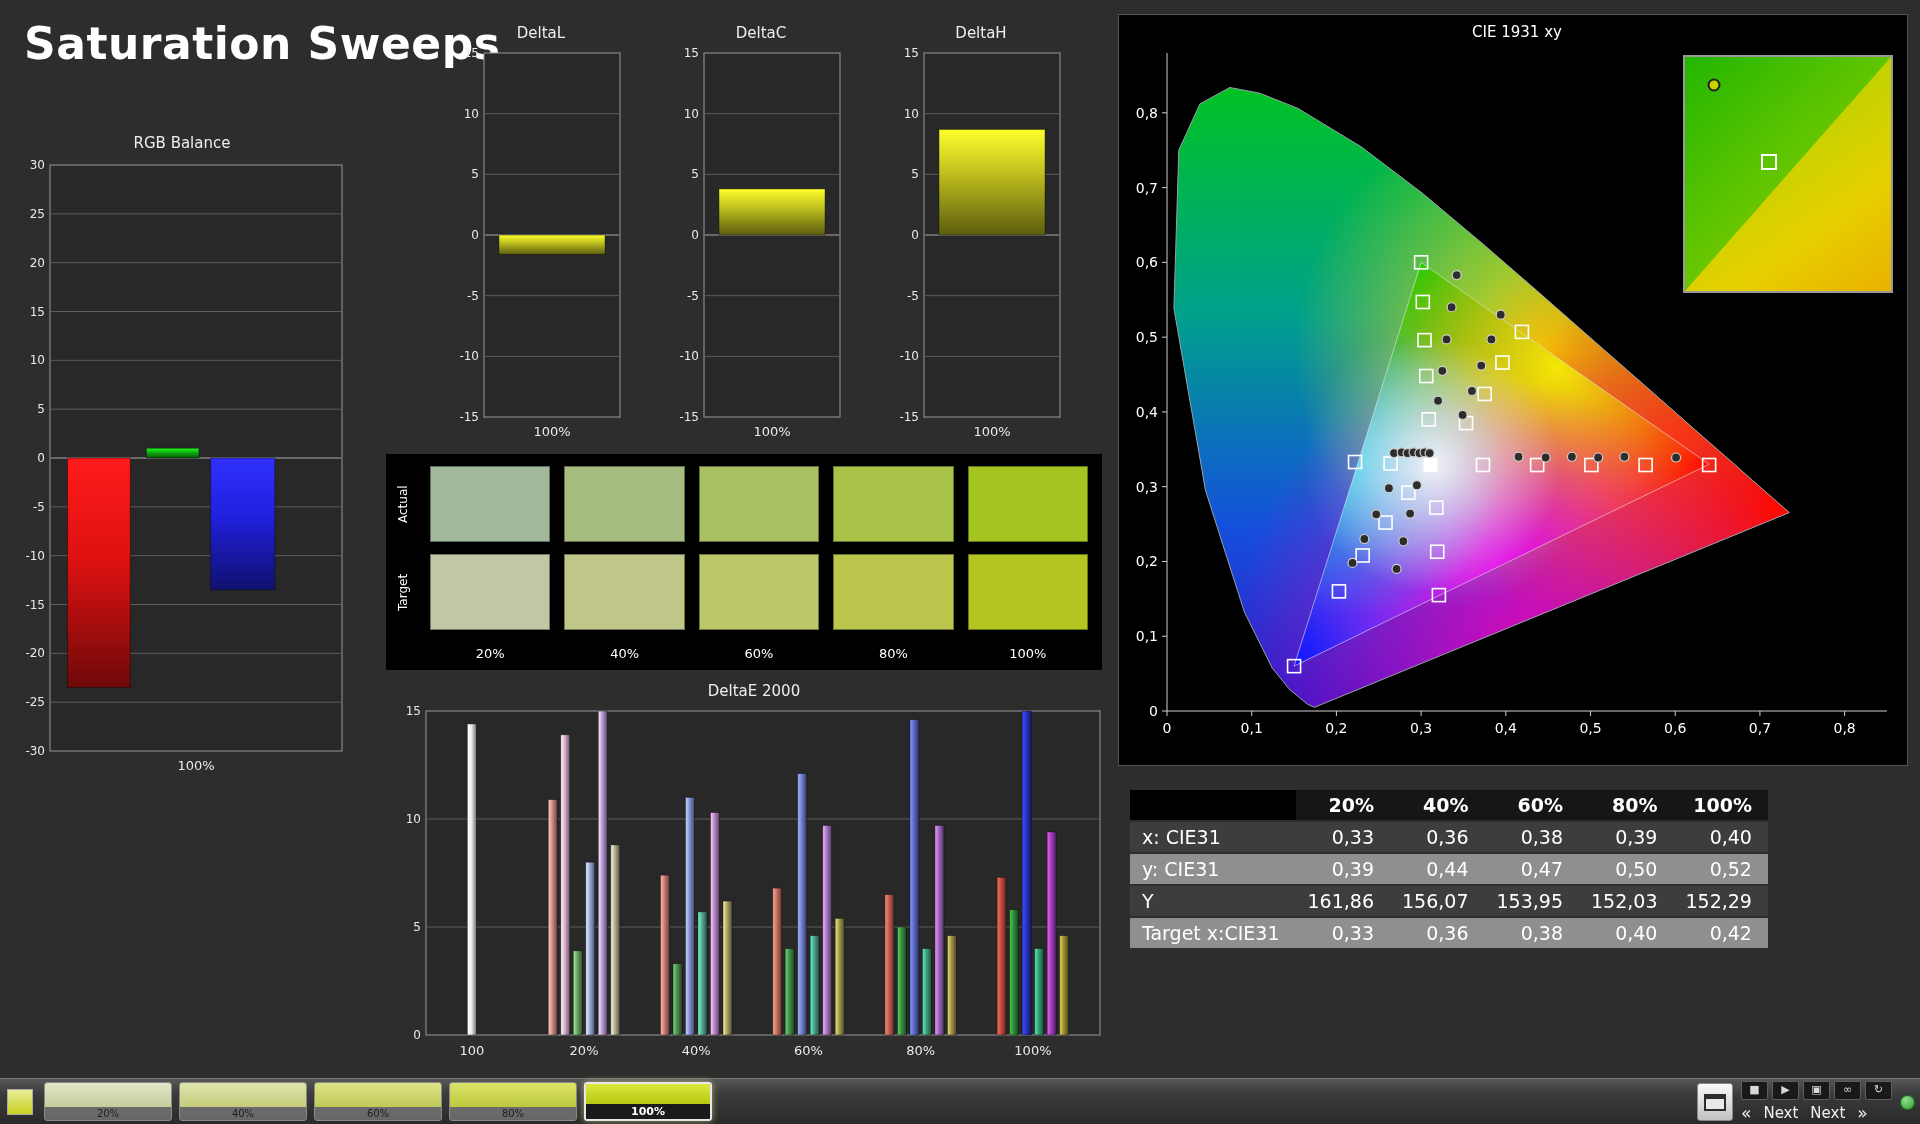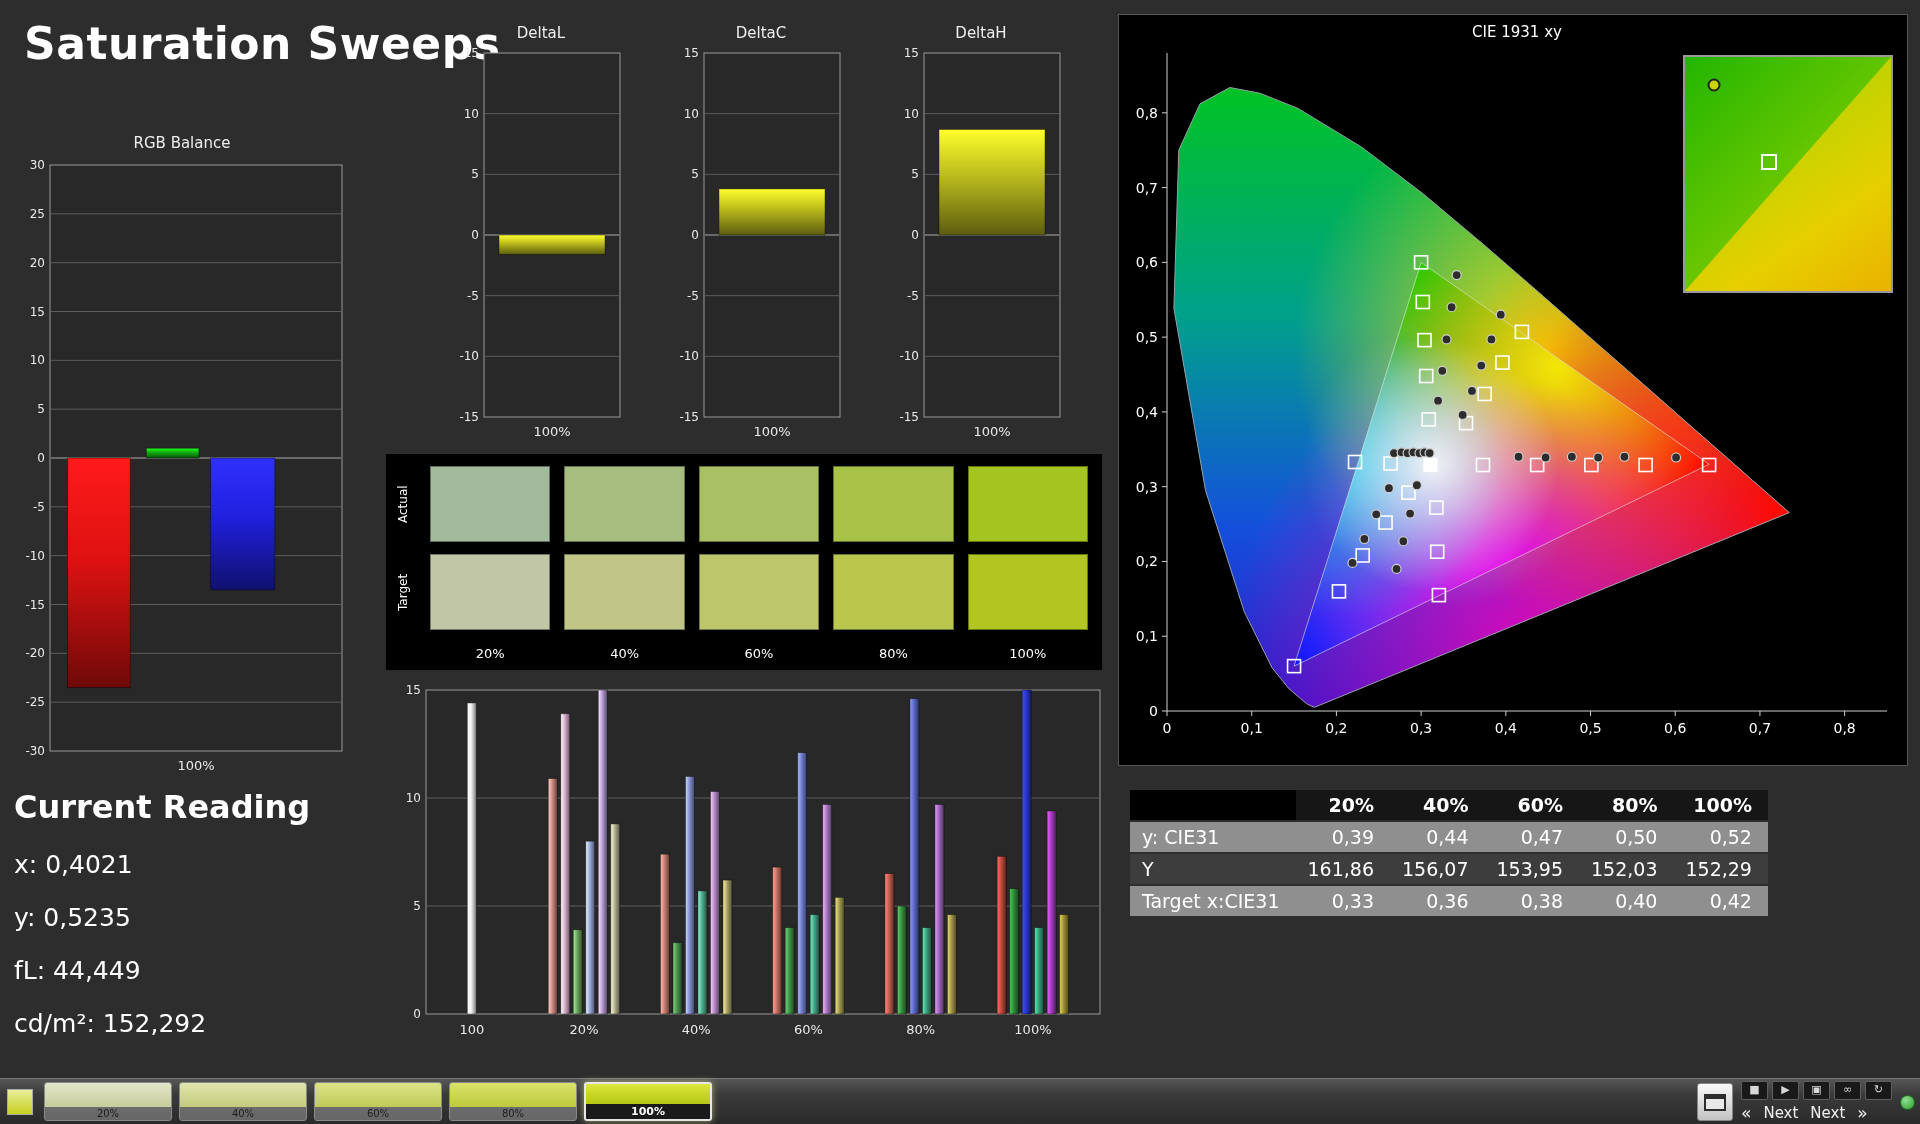--- a/index.html
+++ b/index.html
@@ -238,20 +238,21 @@
         <div class="swatch-cell" style="background: rgb(179, 197, 32); grid-area: 2 / 6;"></div>
         <div class="swatch-collabel" style="grid-area: 3 / 2;">20%</div>
         <div class="swatch-collabel" style="grid-area: 3 / 3;">40%</div>
         <div class="swatch-collabel" style="grid-area: 3 / 4;">60%</div>
         <div class="swatch-collabel" style="grid-area: 3 / 5;">80%</div>
         <div class="swatch-collabel" style="grid-area: 3 / 6;">100%</div>
       </div>
   </section>
 
   <section class="chart-panel" id="dePanel">
+    <div class="chart-title">DeltaE 2000</div>
     <div id="deChart"><svg width="716" height="360">
           <defs>
             <linearGradient id="g6" x1="0" y1="0" x2="1" y2="0">
               <stop offset="0%" stop-color="rgb(255,255,255)"></stop>
               <stop offset="45%" stop-color="#ededed"></stop>
               <stop offset="100%" stop-color="rgb(119,119,119)"></stop>
             </linearGradient>
             <linearGradient id="g7" x1="0" y1="0" x2="1" y2="0">
               <stop offset="0%" stop-color="rgb(255,207,195)"></stop>
               <stop offset="45%" stop-color="#cf8a82"></stop>
@@ -630,41 +631,42 @@
           <circle cx="372.4235294117647" cy="298.37954545454545" r="4.5" fill="#2d2d2d" stroke="#d0d0d0" stroke-width="1.2"></circle>
           <circle cx="381.74117647058824" cy="273.70454545454544" r="4.5" fill="#2d2d2d" stroke="#d0d0d0" stroke-width="1.2"></circle>
         </svg></div>
     <div class="cie-inset" id="cieInset">
       <div class="inset-triangle"></div>
       <div class="inset-circle" id="insetCircle" style="left: 14%; top: 12%;"></div>
       <div class="inset-square" id="insetSquare" style="left: 41%; top: 45%;"></div>
     </div>
   </section>
 
-  <section class="current-reading">
-    <div class="cr-title">Current Reading</div>
-    <div class="cr-line"><span>x:</span> <span>0,4021</span></div>
-    <div class="cr-line"><span>y:</span> <span>0,5235</span></div>
-    <div class="cr-line"><span>fL:</span> <span>44,449</span></div>
-    <div class="cr-line"><span>cd/m²:</span> <span>152,292</span></div>
-  </section>
 
   <section class="data-table">
     <table>
       <thead>
         <tr>
           <th class="corner"></th>
           <th>20%</th>
           <th>40%</th>
           <th>60%</th>
           <th>80%</th>
           <th>100%</th>
         </tr>
       </thead>
       <tbody>
+        <tr class="dark">
+          <td class="rowlabel">x: CIE31</td>
+          <td>0,33</td>
+          <td>0,36</td>
+          <td>0,38</td>
+          <td>0,39</td>
+          <td>0,40</td>
+        </tr>
         <tr class="light">
           <td class="rowlabel">y: CIE31</td>
           <td>0,39</td>
           <td>0,44</td>
           <td>0,47</td>
           <td>0,50</td>
           <td>0,52</td>
         </tr>
         <tr class="dark">
           <td class="rowlabel">Y</td>

